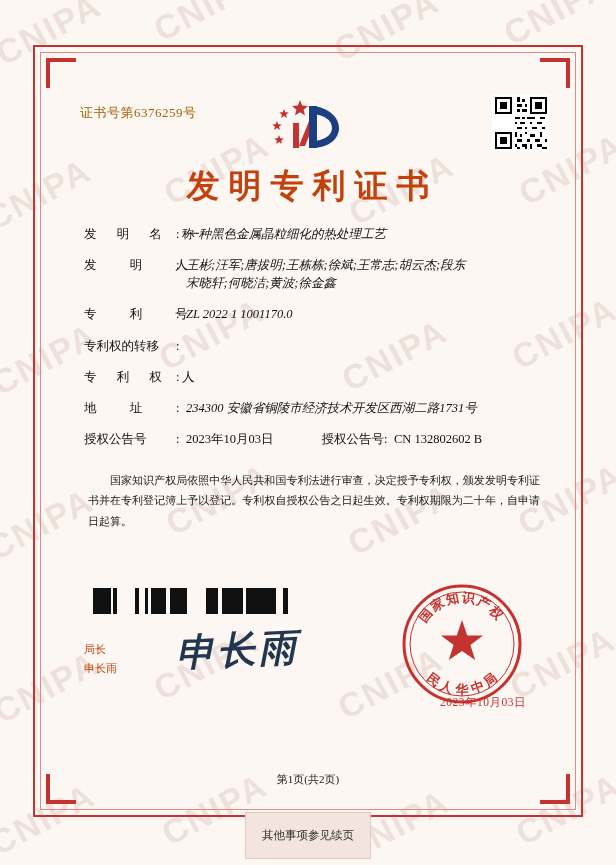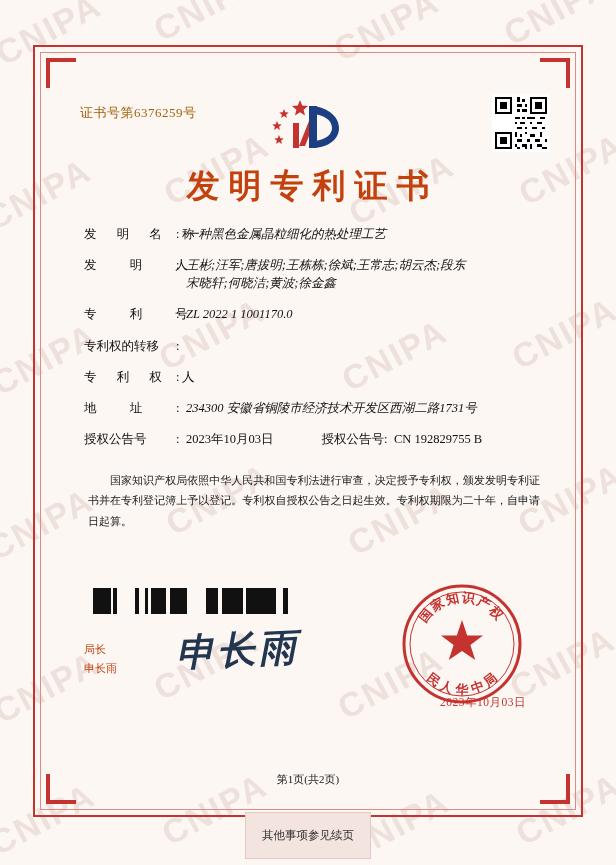--- a/index.html
+++ b/index.html
@@ -383,21 +383,21 @@
         <span class="f-value">234300 安徽省铜陵市经济技术开发区西湖二路1731号</span>
       </div>
 
       <div class="field-row row-inline">
         <span class="f-label">授权公告号</span>
         <span class="f-colon">:</span>
         <span>2023年10月03日</span>
         <span class="seg2">
           <span class="f-label">授权公告号</span>
           <span class="f-colon">:</span>
-          <span>CN 192829755 B</span>
+          <span>CN 132802602 B</span>
         </span>
       </div>
 
     </div>
 
     <div class="paras">
       <p>国家知识产权局依照中华人民共和国专利法进行审查，决定授予专利权，颁发发明专利证书并在专利登记簿上予以登记。专利权自授权公告之日起生效。专利权期限为二十年，自申请日起算。</p>
     </div>
 
     <div class="barcode">

